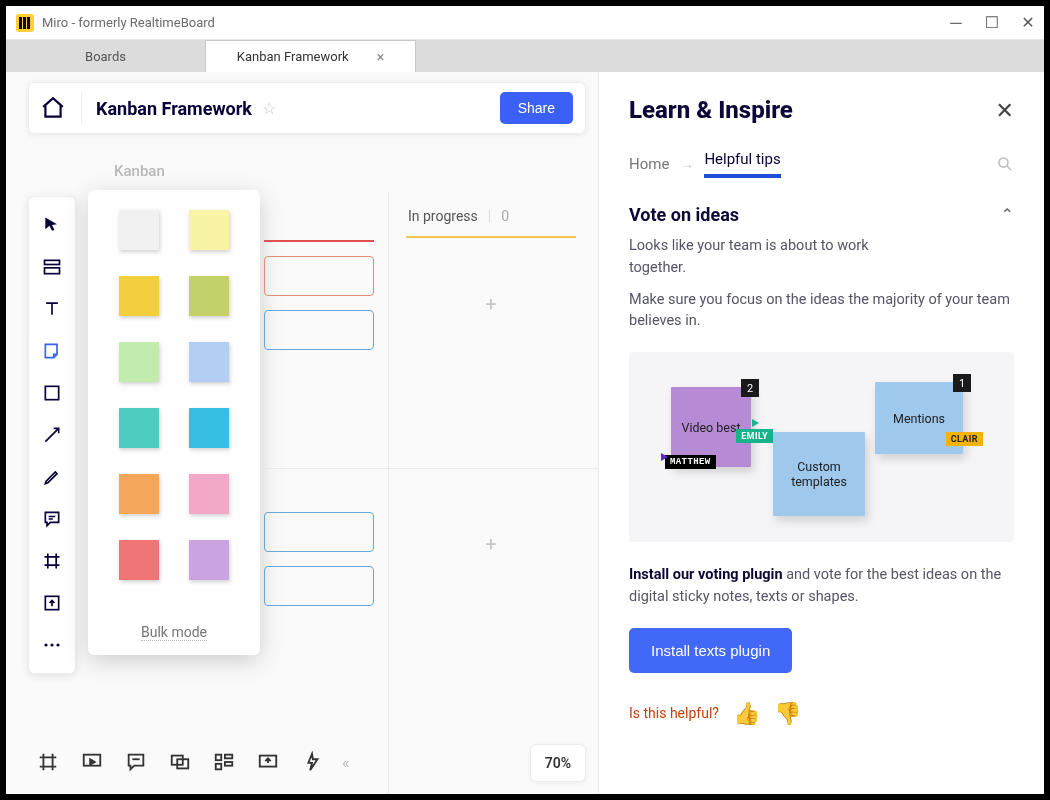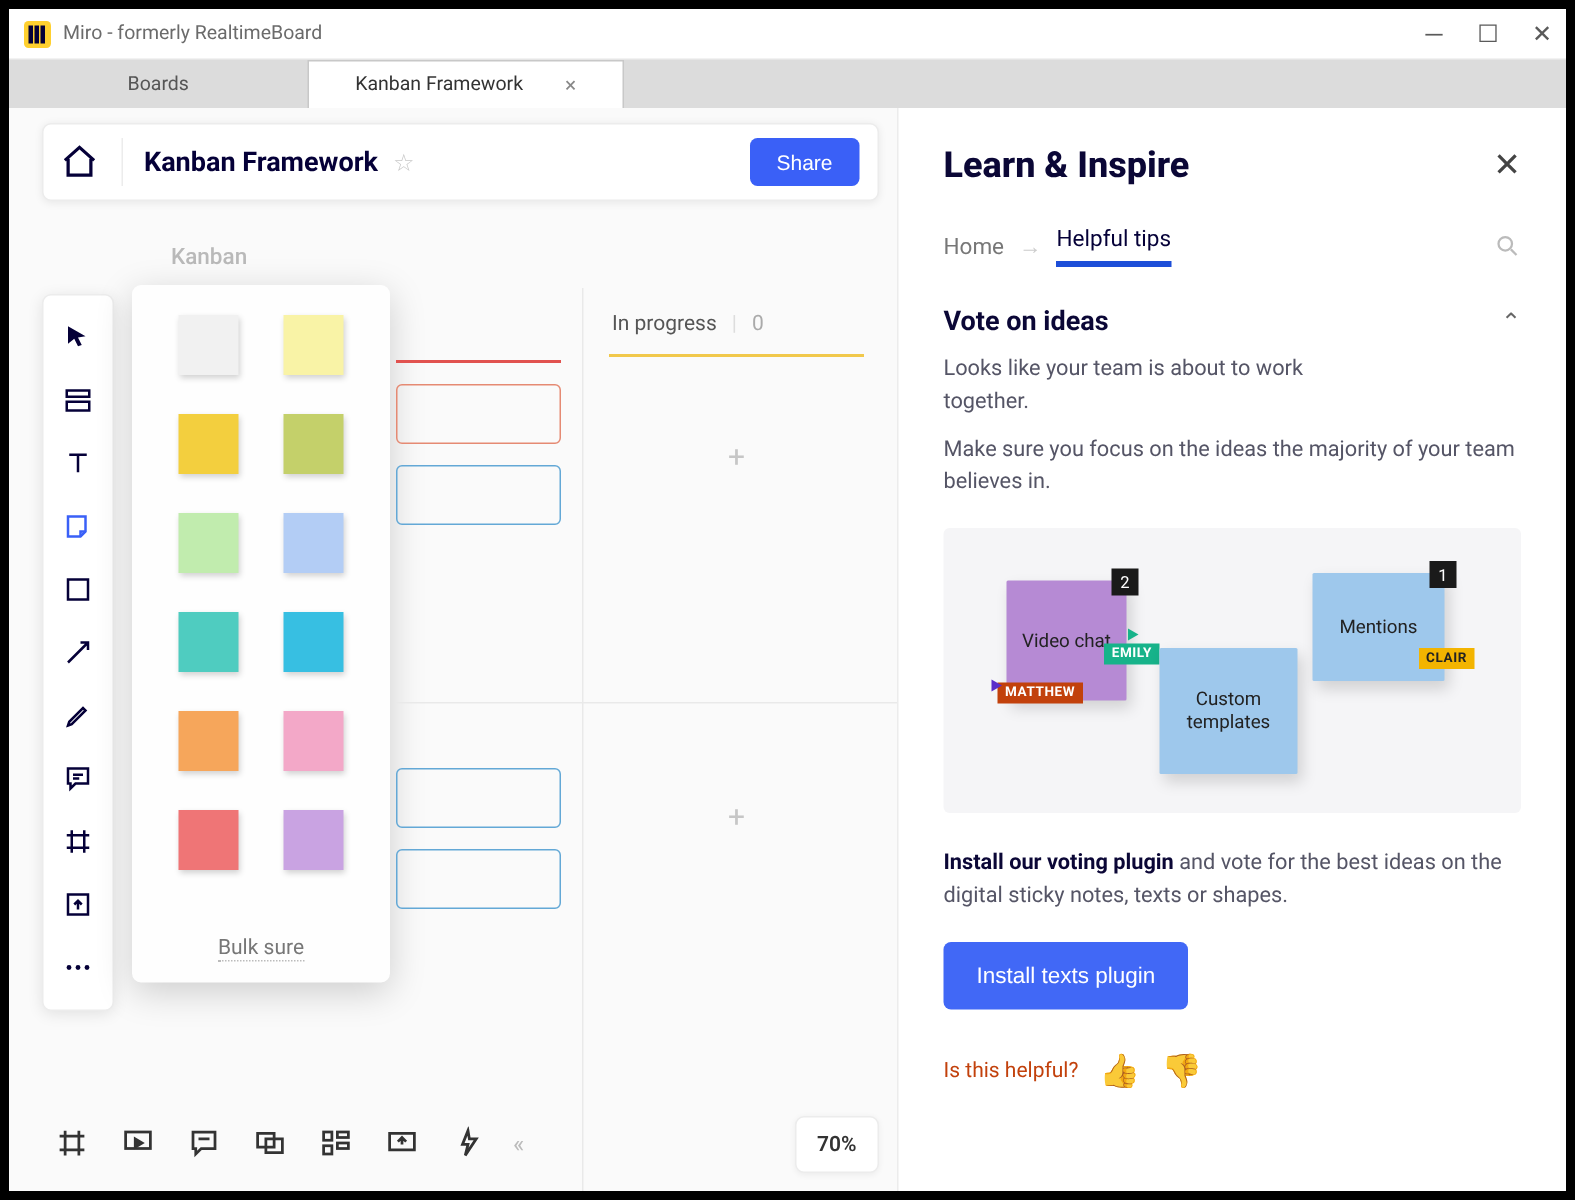--- a/index.html
+++ b/index.html
@@ -59,21 +59,21 @@
 .chev-up { color:#666; }
 .sec-p { margin-top:10px; color:#556; font-size:14.5px; line-height:1.5; }
 .illus { margin-top:20px; background:#f5f5f7; border-radius:4px; height:190px; position:relative; }
 .note { position:absolute; border-radius:1px; box-shadow:3px 5px 10px rgba(0,0,0,.15); font-size:12.5px; color:#222; display:flex; align-items:center; justify-content:center; text-align:center; padding:6px; }
 .note.purple { background:#b68ad4; width:80px; height:80px; left:42px; top:35px; color:#222; }
 .note.blue1 { background:#9ec8ec; width:92px; height:84px; left:144px; top:80px; }
 .note.blue2 { background:#9ec8ec; width:88px; height:72px; left:246px; top:30px; }
 .vote-badge { position:absolute; top:-8px; right:-8px; background:#1a1a1a; color:#fff; font-size:11px; width:18px; height:18px; display:flex; align-items:center; justify-content:center; }
 .tag { position:absolute; color:#fff; font-size:9px; font-weight:700; padding:2px 5px; letter-spacing:.4px; }
 .tag.emily  { background:#17b38a; right:-22px; top:42px; }
-.tag.matt   { background:#c2410c; left:-6px; bottom:-2px; }
+.tag.matt   { background:#000000; left:-6px; bottom:-2px;font-family:Liberation Mono, monospace; }
 .tag.clair  { background:#f3b400; right:-20px; bottom:8px; color:#222; }
 .cursor-dot { position:absolute; width:0; height:0; border-left:7px solid #17b38a; border-top:4px solid transparent; border-bottom:4px solid transparent; }
 .install-p { margin-top:22px; color:#556; font-size:14.5px; line-height:1.5; }
 .install-p b { color:#0b0736; }
 .install-btn { margin-top:20px; background:#4168f6; color:#fff; border:none; padding:14px 22px; font-size:15px; border-radius:5px; cursor:pointer; }
 .helpful { margin-top:28px; display:flex; align-items:center; gap:14px; color:#c2410c; font-size:14px; }
 .thumb { font-size:22px; cursor:pointer; filter:grayscale(.1); }
 svg { display:block; }
 .vline { position:absolute; top:120px; bottom:0; width:1px; background:#e9e9e9; }
 </style>
@@ -195,21 +195,21 @@
             <div class="color-sw" style="background: rgb(196, 208, 106);"></div>
             <div class="color-sw" style="background: rgb(193, 236, 174);"></div>
             <div class="color-sw" style="background: rgb(179, 205, 245);"></div>
             <div class="color-sw" style="background: rgb(79, 204, 192);"></div>
             <div class="color-sw" style="background: rgb(55, 191, 226);"></div>
             <div class="color-sw" style="background: rgb(246, 166, 91);"></div>
             <div class="color-sw" style="background: rgb(243, 168, 200);"></div>
             <div class="color-sw" style="background: rgb(239, 117, 118);"></div>
             <div class="color-sw" style="background: rgb(201, 163, 226);"></div>
           </div>
-        <div class="bulk-wrap"><span class="bulk-mode">Bulk sure</span></div>
+        <div class="bulk-wrap"><span class="bulk-mode">Bulk mode</span></div>
       </div>
 
       <div class="column" style="left:258px; width:110px;">
         <div style="height:30px"></div>
         <div class="hr-red"></div>
         <div class="card red"></div>
         <div class="card blue" style="margin-top:14px"></div>
       </div>
 
       <div class="column" style="left:400px; width:170px;">
@@ -301,21 +301,21 @@
 
       <div class="sec-head">
         <div class="sec-title">Vote on ideas</div>
         <div class="chev-up">⌃</div>
       </div>
       <p class="sec-p" style="max-width:250px">Looks like your team is about to work together.</p>
       <p class="sec-p">Make sure you focus on the ideas the majority of your team believes in.</p>
 
       <div class="illus">
         <div class="note purple">
-          <span>Video chat</span>
+          <span>Video best</span>
           <span class="vote-badge">2</span>
           <span class="tag emily">EMILY</span>
           <span class="tag matt">MATTHEW</span>
           <span class="cursor-dot" style="left:-10px; bottom:6px; border-left-color:#5b2cca"></span>
           <span class="cursor-dot" style="right:-8px; top:32px;"></span>
         </div>
         <div class="note blue1">
           <span>Custom templates</span>
         </div>
         <div class="note blue2">

